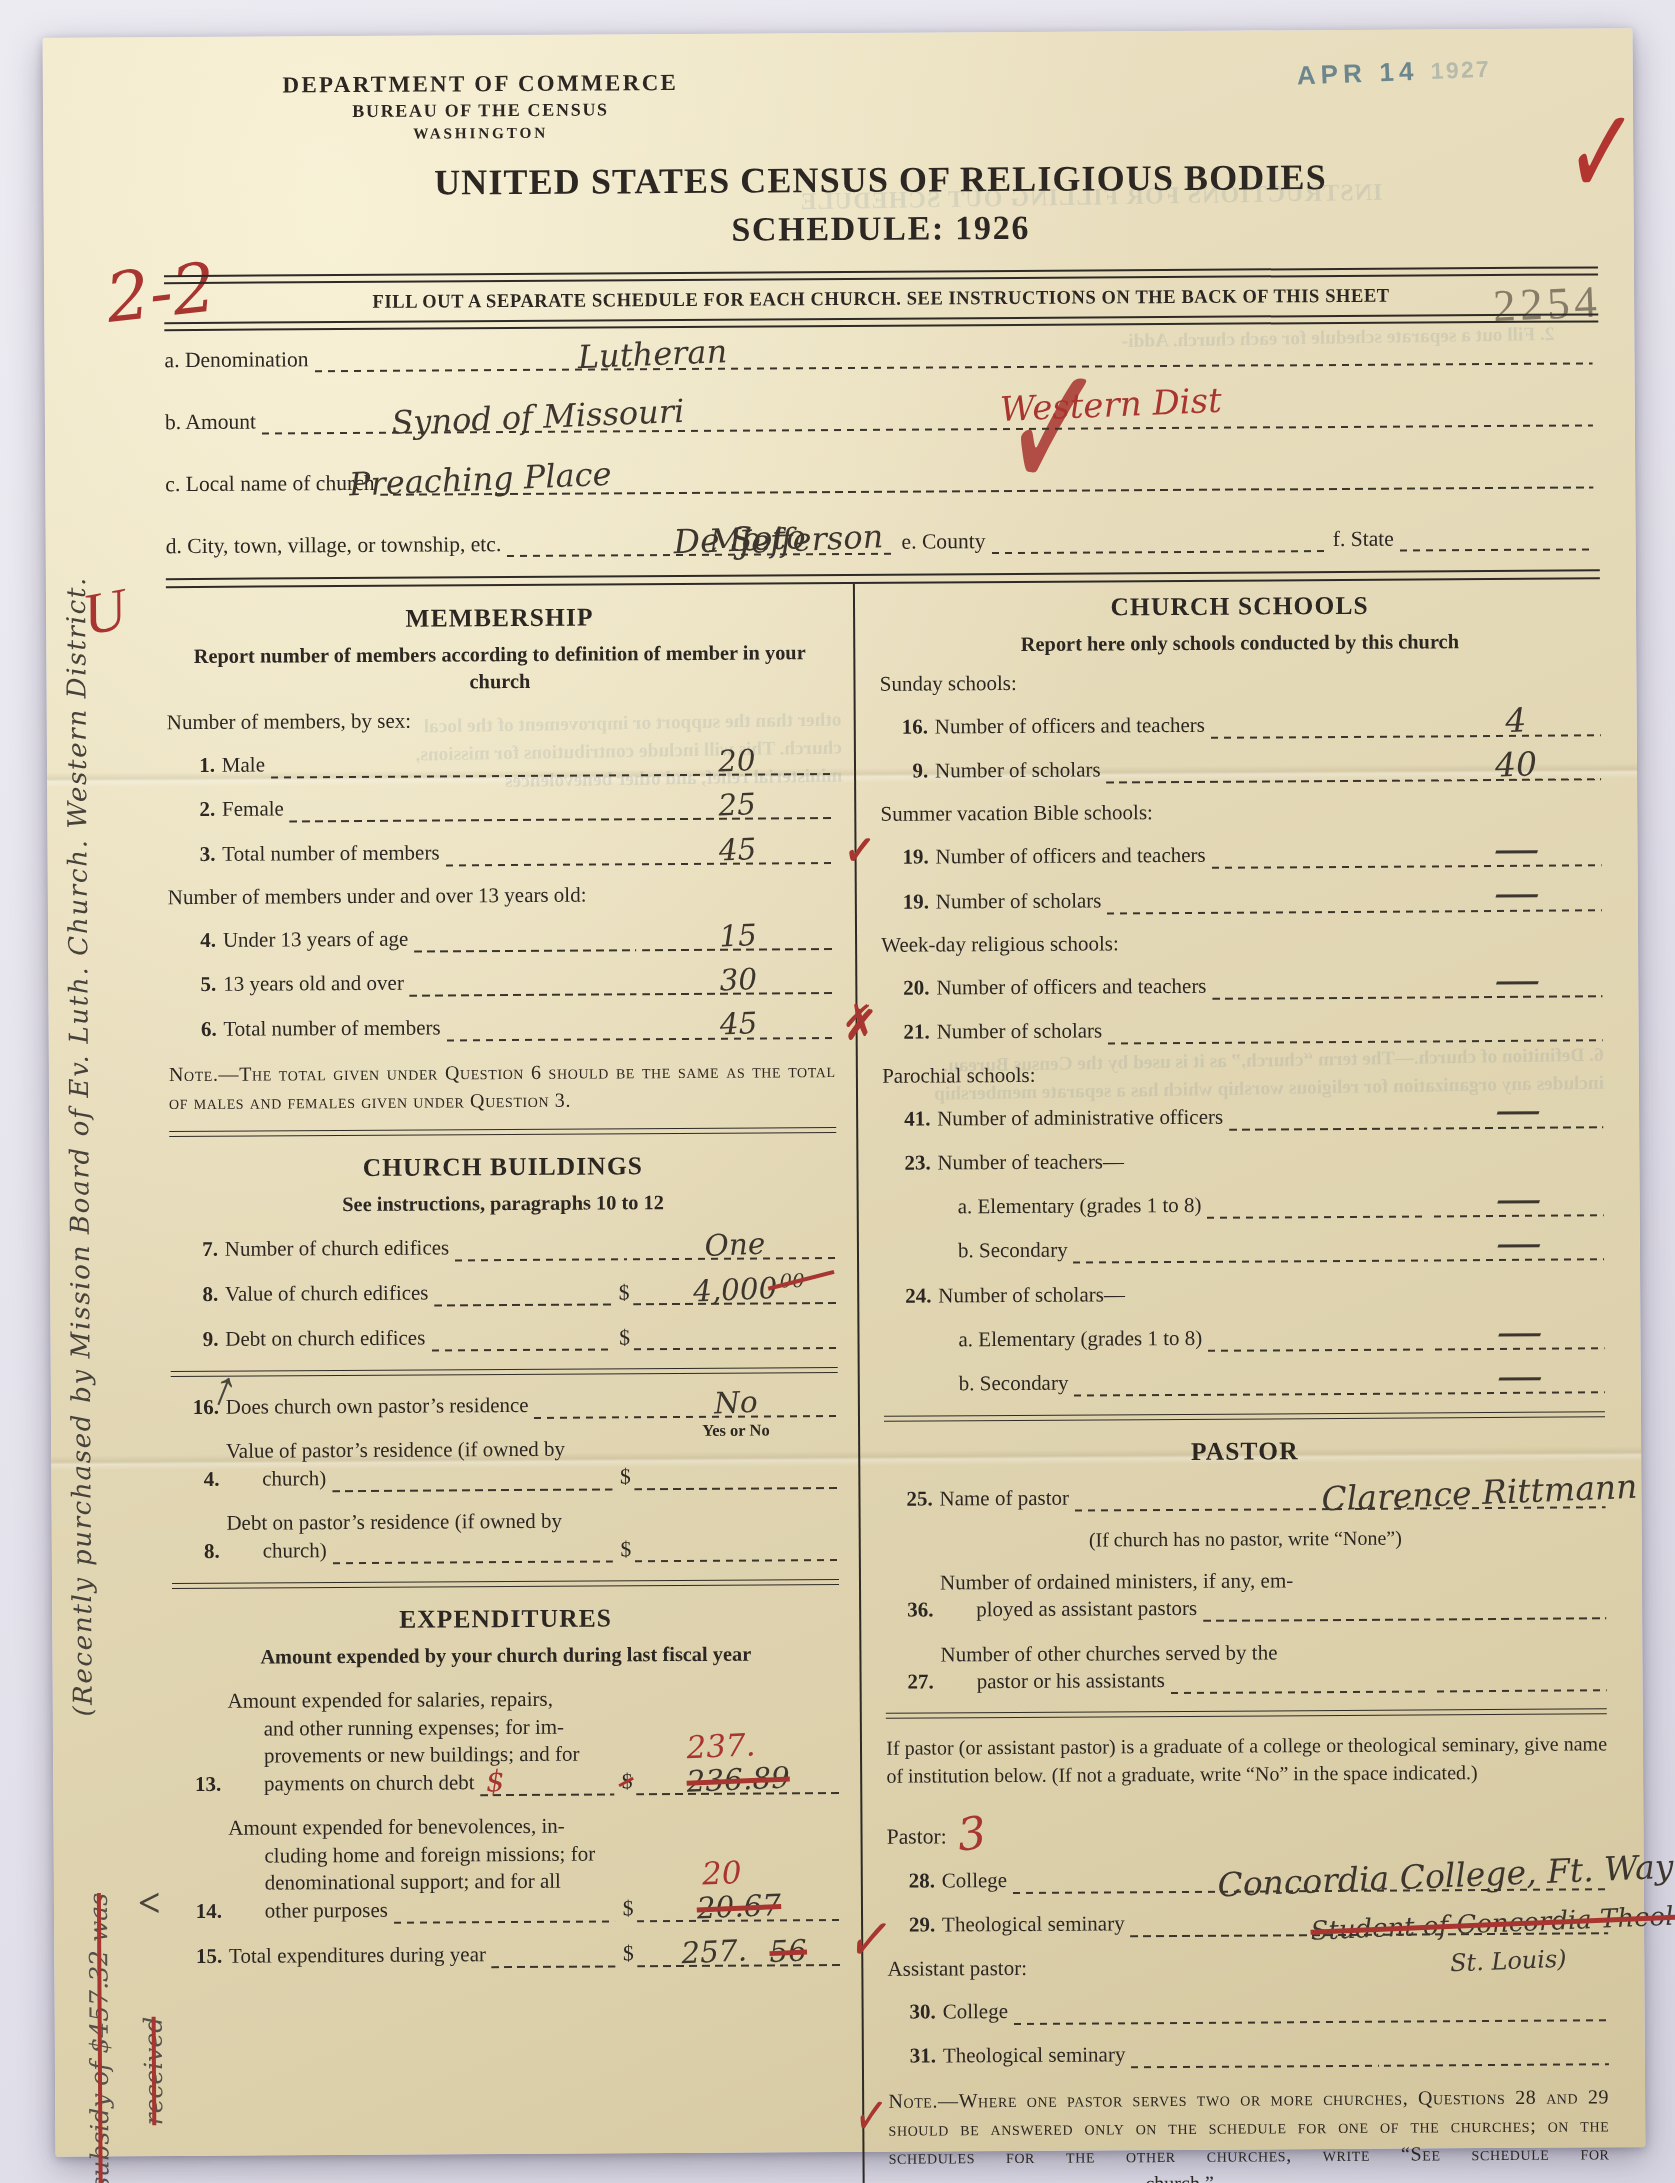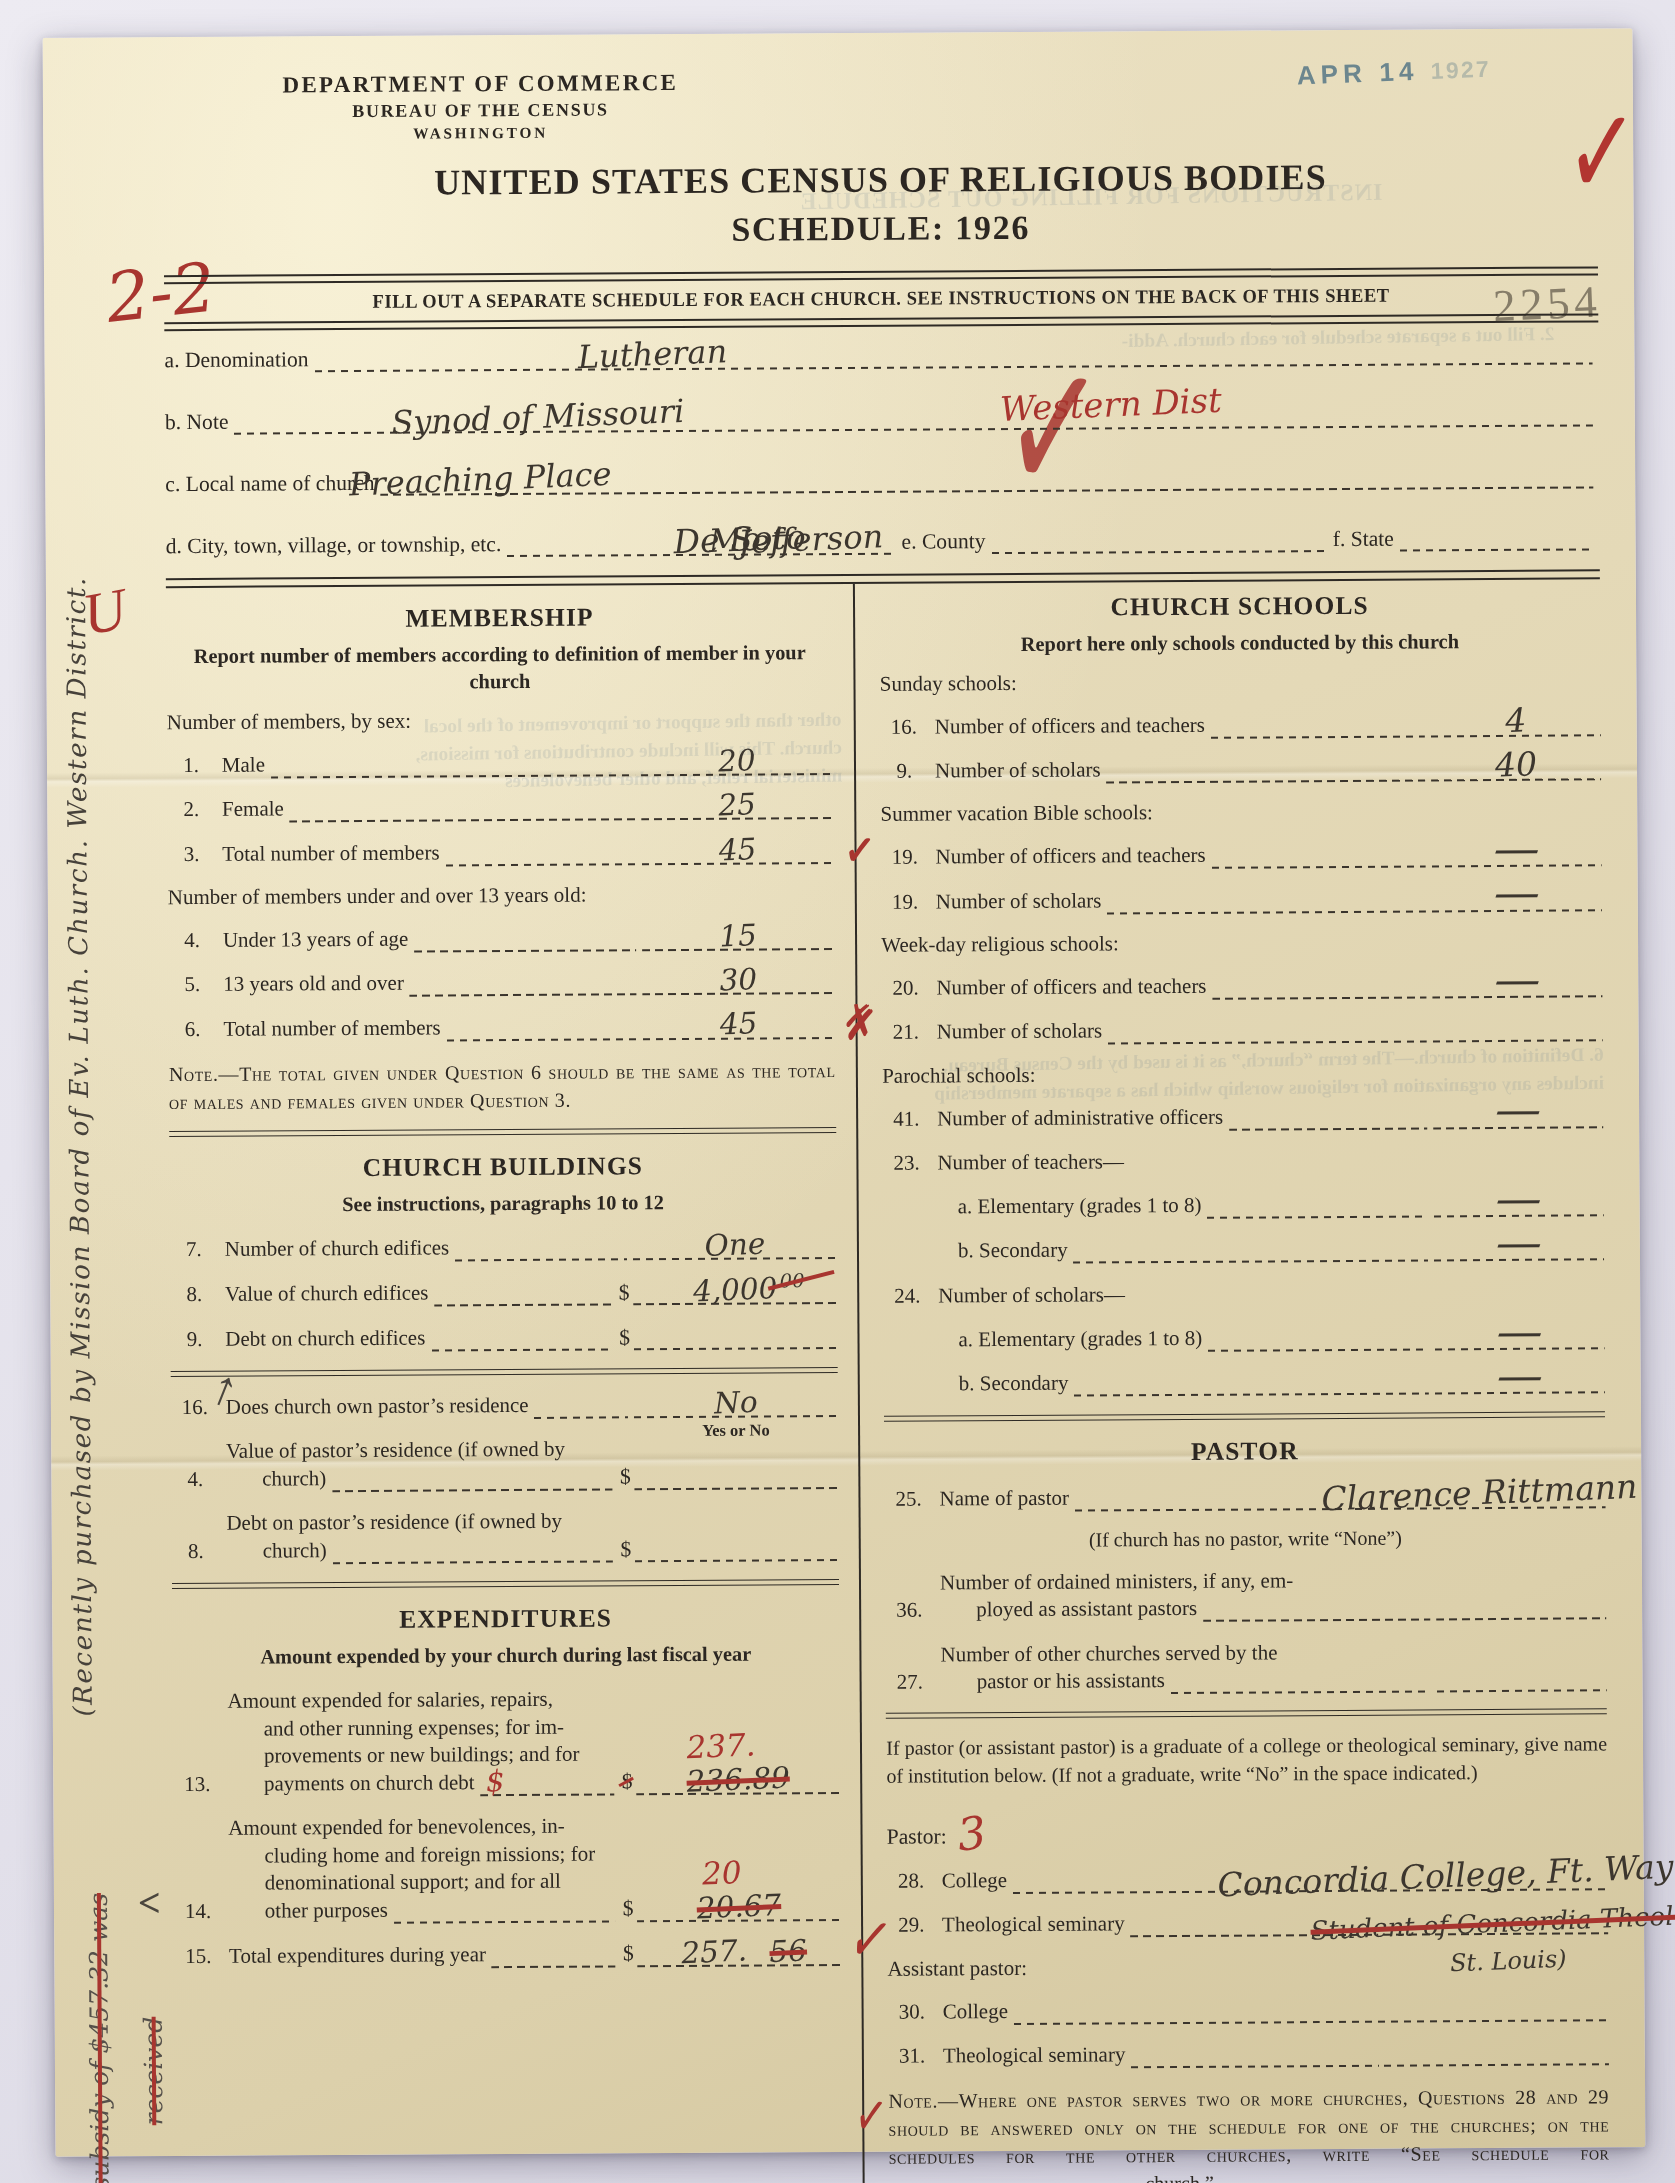--- a/index.html
+++ b/index.html
@@ -63,21 +63,21 @@
   .frow:last-child{margin-bottom:19.3px;}
   .flabel{white-space:nowrap;}
   .twocol{display:flex;align-items:stretch;}
   .colL{width:46.5%;padding-right:20.4px;border-right:2.3px solid #2e2a25;}
   .colR{flex:1;padding-left:24px;position:relative;}
   h3{font-size:25.5px;font-weight:bold;text-align:center;letter-spacing:1.1px;margin:17px 0 8px 0;}
   .subt{font-size:20.4px;font-weight:bold;text-align:center;margin:0 0 11.3px 0;line-height:1.35;}
   .plainlbl{font-size:21px;margin:12.5px 0 4.5px 0;}
   .q{display:flex;align-items:flex-end;font-size:21px;margin:17px 0;position:relative;line-height:1.3;}
   .q.indent{padding-left:68px;}
-  .qnum{min-width:48px;text-align:center;margin-right:6.8px;font-weight:normal;}
+  .qnum{min-width:48px;text-align:right;margin-right:6.8px;font-weight:bold;}
   .q.indent .qnum{min-width:0;}
   .qbody{flex:1;display:flex;flex-direction:column;}
   .lline{display:block;}
   .lline.cont{padding-left:36px;}
   .lline.flexline{display:flex;align-items:flex-end;}
   .note{font-size:20px;line-height:1.4;margin:14.8px 0;text-align:justify;}
   .sc{font-variant:small-caps;letter-spacing:0.6px;}
   .mark{position:absolute;left:-36px;bottom:-3.4px;font-size:36px;font-weight:bold;}
   .mark.red{color:#a8352f;transform:scaleY(1.2) rotate(6deg);}
   .mark.pencil{color:#4a453d;font-size:40px;}
@@ -154,21 +154,21 @@
 
     <div class="fields">
       <span class="fieldcheck">✓</span>
       <div class="frow">
         <span class="flabel">a. Denomination</span>
         <span class="lead" style="flex:1">
             <span class="hw" style="left:34%;font-size:32px">Lutheran</span>
           </span>
       </div>
       <div class="frow">
-        <span class="flabel">b. Note</span>
+        <span class="flabel">b. Amount</span>
         <span class="lead" style="flex:1">
           <span class="hw" style="left:26%;font-size:32px">Synod of Missouri</span>
           <span class="hw red" style="left:66%;font-size:34px;bottom:8px">Western Dist</span>
         </span>
       </div>
       <div class="frow">
         <span class="flabel">c. Local name of church</span>
         <span class="lead" style="flex:1">
             <span class="hw" style="left:22%;font-size:32px">Preaching Place</span>
           </span>

